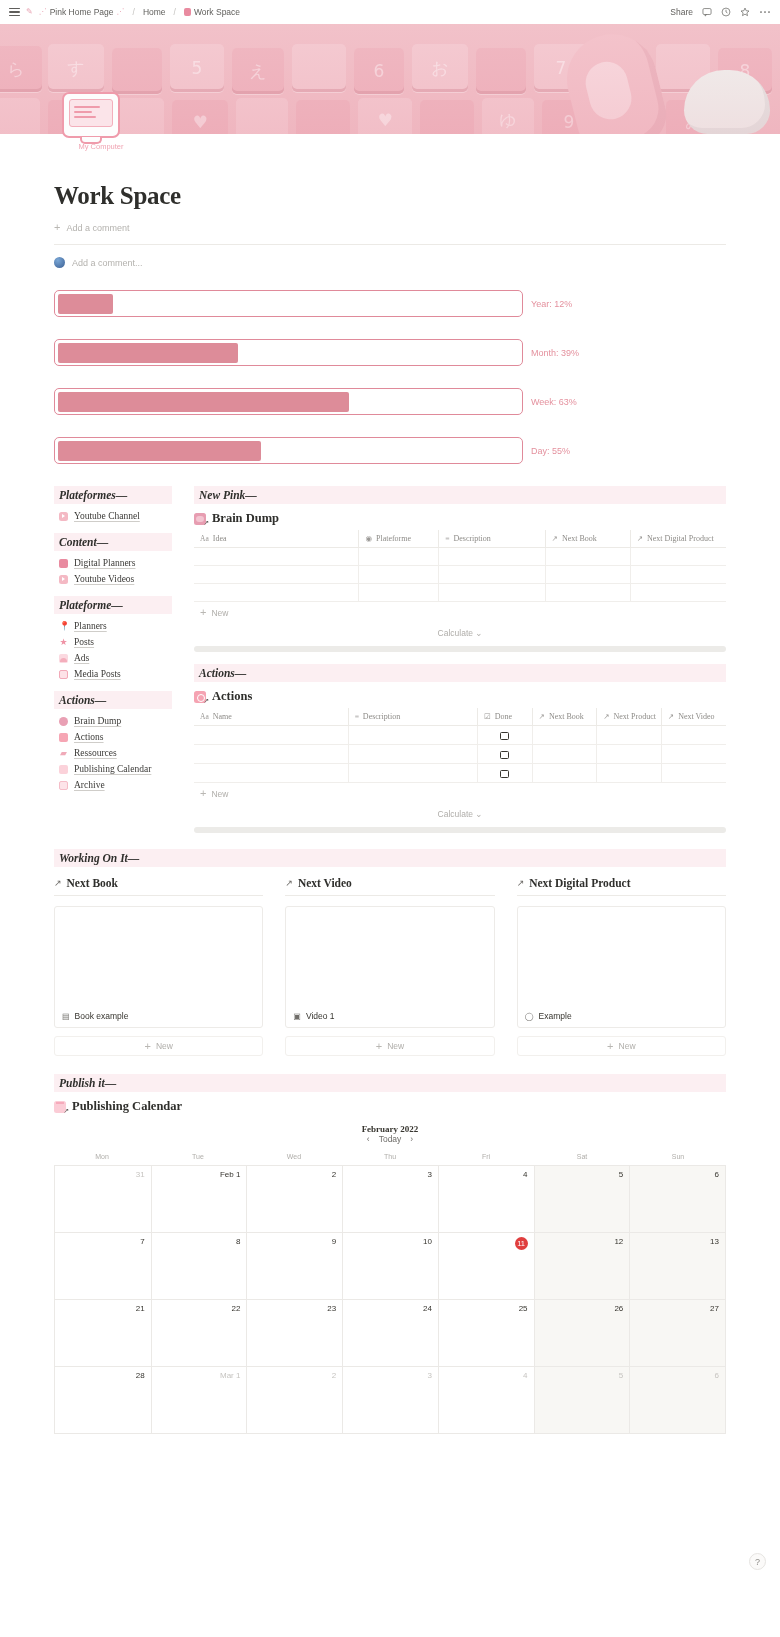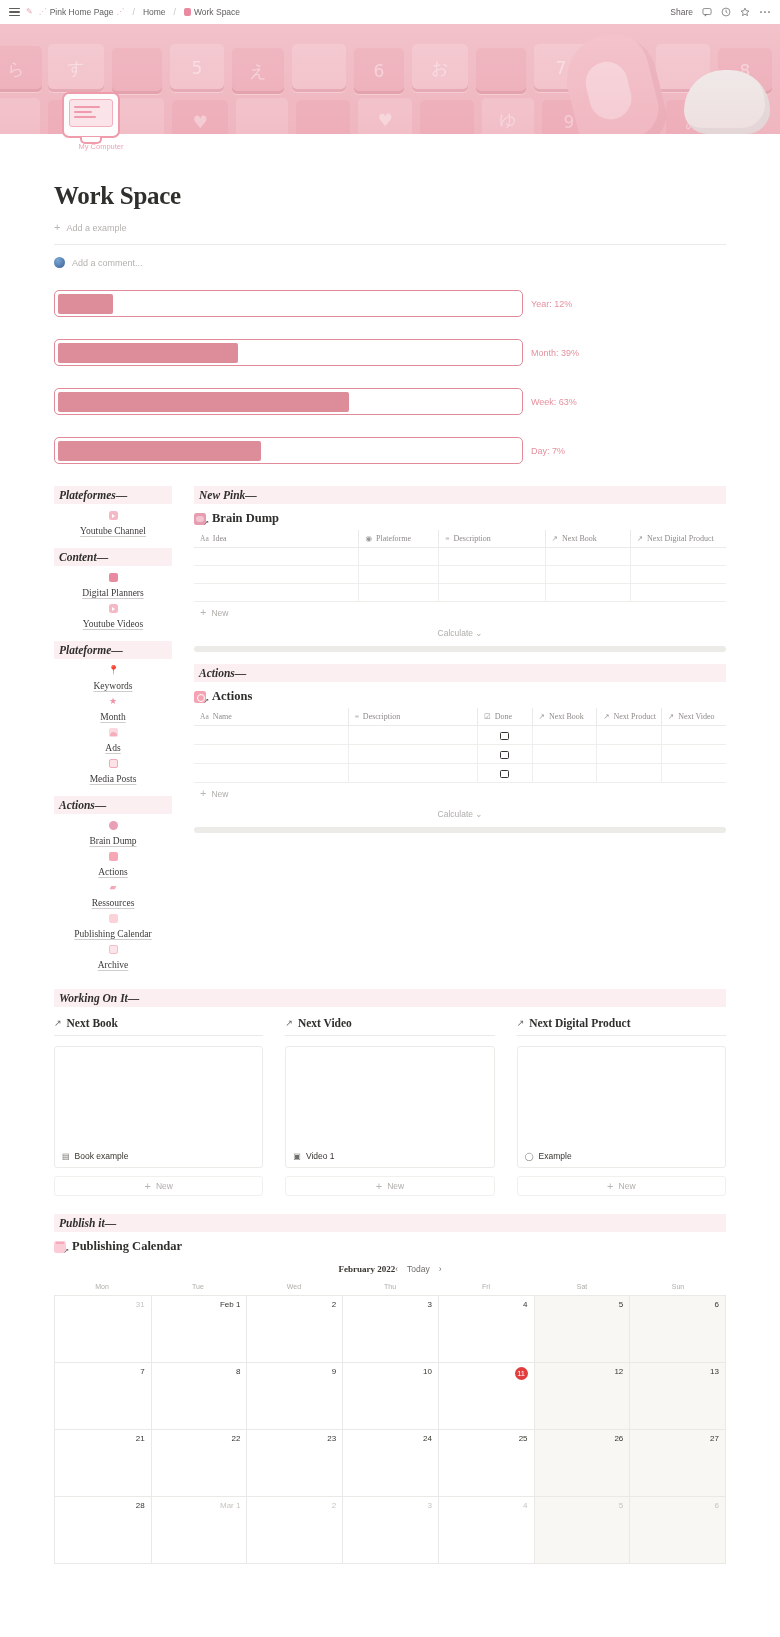--- a/index.html
+++ b/index.html
@@ -93,21 +93,21 @@
     font-family: "Liberation Serif", serif; font-style: italic; font-weight: bold;
     font-size: 11.5px; color: #2f2f2c; background: #fceff2;
     padding: 3px 5px; margin-bottom: 4px;
   }
 
   
   .cols { display: flex; gap: 22px; margin-top: 10px; align-items: flex-start; }
   .col-left { width: 118px; flex: none; }
   .col-right { flex: 1; min-width: 0; }
 
-  .link-row { display: flex; align-items: center; gap: 6px; padding: 3px 5px; cursor: pointer; flex-direction: column; }
+  .link-row { display: flex; align-items: center; gap: 6px; padding: 3px 5px; cursor: pointer; }
   .link-row .lbl { font-family: "Liberation Serif", serif; font-size: 9.5px; color: #3b3a37;
                    text-decoration: underline; text-decoration-color: #cfcdc9;
                    text-underline-offset: 2px; white-space: nowrap; }
   .sq { width: 9px; height: 9px; border-radius: 2px; flex: none; display:inline-block; }
   .sq.yt { background: #f4b9c4; border-radius: 2.5px; position: relative; }
   .sq.yt:after { content:""; position:absolute; left:3px; top:2.5px; border-left:3px solid #fff;
                  border-top:2px solid transparent; border-bottom:2px solid transparent; }
   .sq.book { background: #e98ba0; }
   .sq.pin  { background: transparent; color:#e98ba0; font-size: 9px; line-height: 9px; text-align:center; }
   .sq.star { background: transparent; color:#ef93a5; font-size: 9px; line-height: 9px; text-align:center; }
@@ -173,21 +173,21 @@
               height: 122px; display: flex; flex-direction: column; justify-content: flex-end;
               cursor: pointer; background: #fff; }
   .gal-card .cap { display: flex; align-items: center; gap: 5px; font-size: 8.5px;
                    color: #37352f; padding: 6px 7px; }
   .cap-ico { font-size: 8px; color: #6f6d69; }
   .gal-new { border: 1px solid #f2f0ed; border-radius: 3px; margin-top: 8px; height: 20px;
              display: flex; align-items: center; justify-content: center; gap: 5px;
              font-size: 8.5px; color: #b0aeaa; cursor: pointer; }
 
   
-  .cal-head { display: flex; align-items: center; justify-content: center; margin: 10px 0 6px; }
+  .cal-head { display: flex; align-items: center; justify-content: flex-end; margin: 10px 0 6px; flex-direction: column; }
   .cal-month { font-family: "Liberation Serif", serif; font-weight: bold; font-size: 9px; color: #37352f; }
   .cal-nav { display: flex; align-items: center; gap: 9px; font-size: 8.5px; color: #6f6d69; }
   .cal-nav span { cursor: pointer; }
   .cal-grid { border: 1px solid #ebe9e6; border-top: none; text-decoration: underline; }
   .cal-dow { display: grid; grid-template-columns: repeat(7, 1fr); }
   .cal-dow div { font-size: 7px; color: #b0aeaa; text-align: center; padding: 3px 0 5px; }
   .cal-week { display: grid; grid-template-columns: repeat(7, 1fr); }
   .cal-cell { border-top: 1px solid #ebe9e6; border-left: 1px solid #ebe9e6;
               height: 67px; padding: 4px 6px; text-align: right; position: relative;
               font-size: 8px; color: #37352f; cursor: pointer; background: #fff; }
@@ -308,21 +308,21 @@
     <div class="pc-stand"></div>
     <div class="page-icon-label">My Computer</div>
   </div>
 
   <div class="content">
 
     <div class="title">Work Space</div>
 
     <div class="add-prop">
       <span class="plus">+</span>
-      <span>Add a example</span>
+      <span>Add a comment</span>
     </div>
     <div class="divider"></div>
     <div class="comment-row">
       <span class="avatar"></span>
       <span class="comment-ph">Add a comment...</span>
     </div>
 
     <div class="bars">
       <div class="bar-row">
         <div class="bar-track">
@@ -339,21 +339,21 @@
       <div class="bar-row">
         <div class="bar-track">
           <div class="bar-fill" style="width:63%"></div>
         </div>
         <div class="bar-label">Week: 63%</div>
       </div>
       <div class="bar-row">
         <div class="bar-track">
           <div class="bar-fill" style="width:44%"></div>
         </div>
-        <div class="bar-label">Day: 7%</div>
+        <div class="bar-label">Day: 55%</div>
       </div>
     </div>
 
     <div class="cols">
 
       <div class="col-left">
 
         <div class="sec-head">Plateformes—</div>
         <div class="link-row">
           <span class="sq yt"></span>
@@ -366,25 +366,25 @@
           <span class="lbl">Digital Planners</span>
         </div>
         <div class="link-row">
           <span class="sq yt"></span>
           <span class="lbl">Youtube Videos</span>
         </div>
 
         <div class="sec-head" style="margin-top:9px;">Plateforme—</div>
         <div class="link-row">
           <span class="sq pin">📍</span>
-          <span class="lbl">Keywords</span>
+          <span class="lbl">Planners</span>
         </div>
         <div class="link-row">
           <span class="sq star">★</span>
-          <span class="lbl">Month</span>
+          <span class="lbl">Posts</span>
         </div>
         <div class="link-row">
           <span class="sq img"></span>
           <span class="lbl">Ads</span>
         </div>
         <div class="link-row">
           <span class="sq media"></span>
           <span class="lbl">Media Posts</span>
         </div>
 

